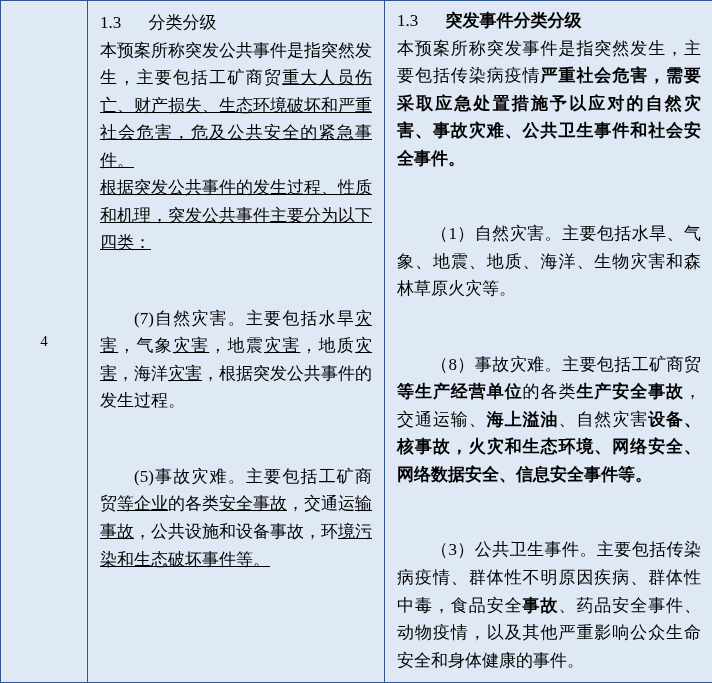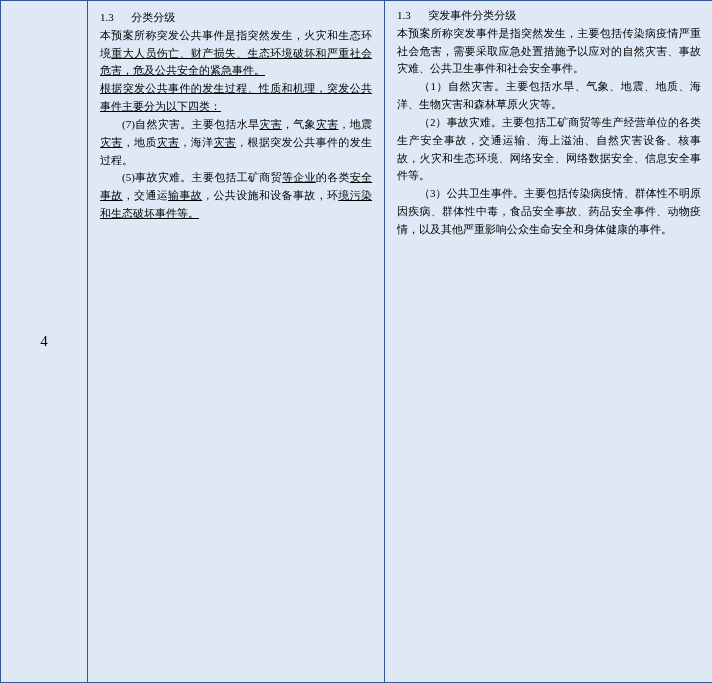--- a/index.html
+++ b/index.html
@@ -43,77 +43,78 @@
   }
   .num-cell {
     text-align: center;
     vertical-align: middle !important;
     font-size: 15px;
     color: #000000;
     font-family: "Liberation Serif", serif;
   }
   .cell-inner {
     padding: 8px 12px 8px 12px;
-    font-size: 11px;
+    font-size: 17px;
     line-height: 1.62;
     color: #000000;
     font-family: "Liberation Serif", serif;
     text-align: justify;
   }
   .cell-inner.new {
     padding-top: 6px;
   }
   p {
     margin: 0;
   }
   .indent {
     text-indent: 2em;
+    margin-top: 48px;
   }
   .head-line {
     text-indent: 0;
   }
   .gap {
     display: inline-block;
     width: 1.6em;
   }
   .u {
     text-decoration: underline;
   }
   .b {
-    font-weight: normal;
+    font-weight: bold;
   }
 </style>
 </head>
 <body>
 
 <div class="page">
   <table class="doc-table">
     <tbody>
         <tr>
       <td class="col-num num-cell">
         <span>4</span>
       </td>
       <td class="col-old">
         <div class="cell-inner">
           <p class="head-line">
             <span>1.3</span><span class="gap"></span><span>分类分级</span>
           </p>
-          <p><span>本预案所称突发公共事件是指突然发生，火灾和生态环境</span><span class="u">重大人员伤亡、财产损失、生态环境破坏和严重社会危害</span><span class="u">，危及公共安全的紧急事件。</span></p>
+          <p><span>本预案所称突发公共事件是指突然发生，主要包括工矿商贸</span><span class="u">重大人员伤亡、财产损失、生态环境破坏和严重社会危害</span><span class="u">，危及公共安全的紧急事件。</span></p>
           <p><span class="u">根据突发公共事件的发生过程、性质和机理，突发公共事件主要分为以下四类：</span></p>
           <p class="indent"><span>(7)自然灾害。主要包括水旱</span><span class="u">灾害</span><span>，气象</span><span class="u">灾害</span><span>，地震</span><span class="u">灾害</span><span>，地质</span><span class="u">灾害</span><span>，海洋</span><span class="u">灾害</span><span>，根据突发公共事件的发生过程。</span></p>
           <p class="indent"><span>(5)事故灾难。主要包括工矿商贸</span><span class="u">等</span><span class="u">企业</span><span>的各类</span><span class="u">安全事故</span><span>，交通运</span><span class="u">输事故</span><span>，公共设施和设备事故，环</span><span class="u">境污染和生态破坏事件等。</span></p>
         </div>
       </td>
       <td class="col-new">
         <div class="cell-inner new">
           <p class="head-line">
             <span>1.3</span><span class="gap"></span><span class="b">突发事件分类分级</span>
           </p>
           <p><span>本预案所称突发事件是指突然发生，主要包括传染病疫情</span><span class="b">严重社会危害，需要采取应急处置措施予以应对的自然灾害、事故灾难、公共卫生事件和社会安全事件。</span></p>
           <p class="indent"><span>（1）自然灾害。主要包括水旱、气象、地震、地质、海洋、生物灾害和森林草原火灾等。</span></p>
-          <p class="indent"><span>（2）事故灾难。主要包括工矿商贸</span><span class="b">等</span><span class="b">生产经营单位</span><span>的各类</span><span class="b">生产安全事故</span><span>，交通运输、</span><span class="b">海上溢油</span><span>、自然灾害</span><span class="b">设备、核事故，火灾和生态环境、网络安全、网络数据安全、信息安全事件等。</span></p>
+          <p class="indent"><span>（8）事故灾难。主要包括工矿商贸</span><span class="b">等</span><span class="b">生产经营单位</span><span>的各类</span><span class="b">生产安全事故</span><span>，交通运输、</span><span class="b">海上溢油</span><span>、自然灾害</span><span class="b">设备、核事故，火灾和生态环境、网络安全、网络数据安全、信息安全事件等。</span></p>
           <p class="indent"><span>（3）公共卫生事件。主要包括传染病疫情、群体性不明原因疾病、群体性中毒，食品安全</span><span class="b">事故</span><span>、药品安全事件、动物疫情，以及其他严重影响公众生命安全和身体健康的事件。</span></p>
         </div>
       </td>
     </tr>
   </tbody>
     </table>
 </div>
 
 </body></html>

